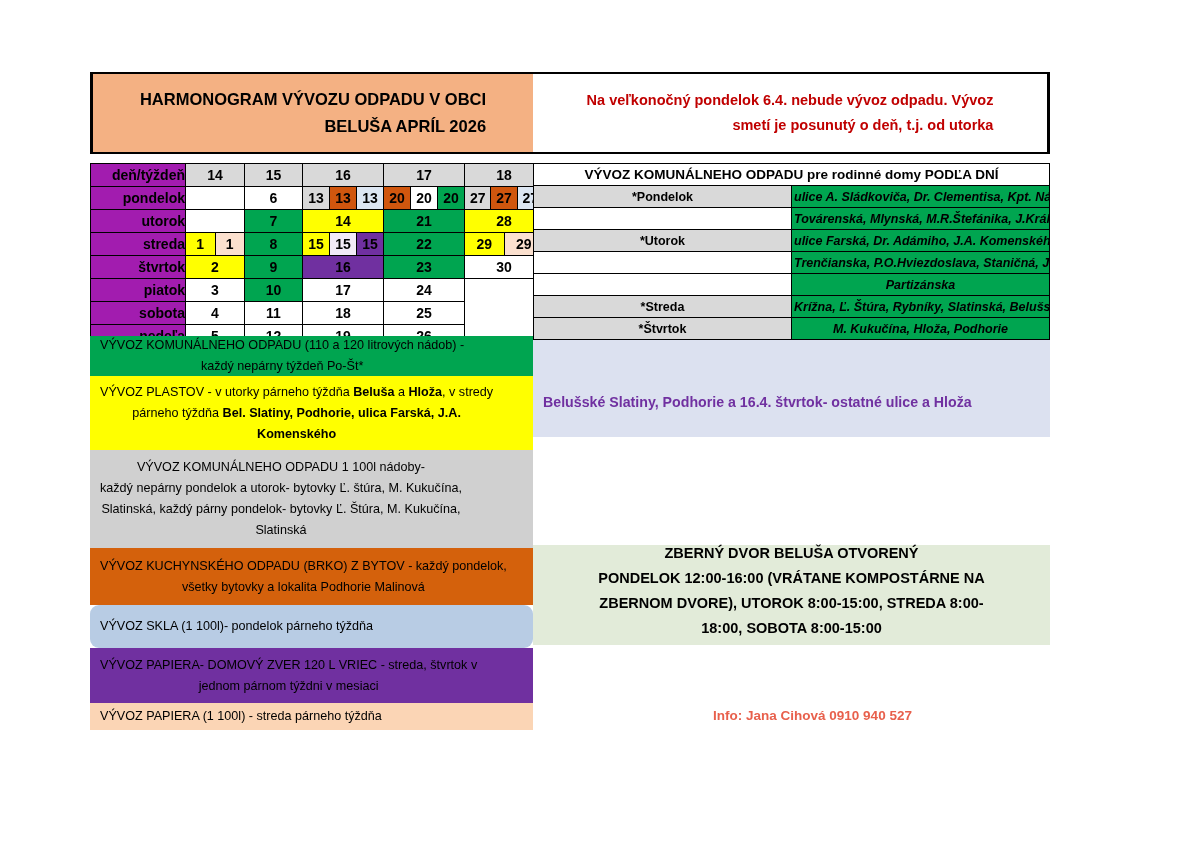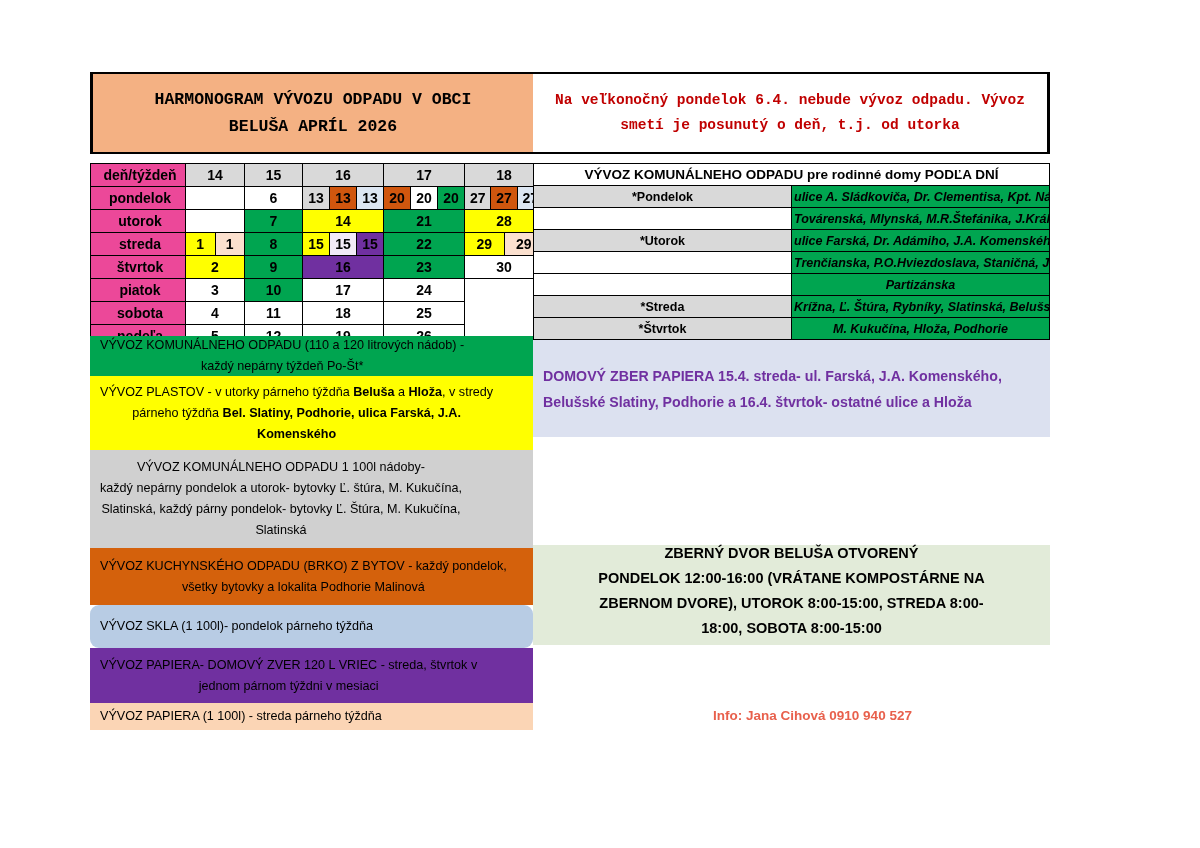--- a/index.html
+++ b/index.html
@@ -9,21 +9,21 @@
     background:#ffffff;
     font-family:"Liberation Sans", sans-serif;
     color:#000;
     -webkit-font-smoothing:antialiased;
     overflow:hidden;
   }
   #page{position:relative;width:1200px;height:848px;}
 
   
   .box{position:absolute;box-sizing:border-box;}
-  .ctr{display:flex;align-items:center;justify-content:center;text-align:center;font-family:Liberation Mono, monospace;}
+  .ctr{display:flex;align-items:center;justify-content:center;text-align:right;}
 
   
   #title-banner{
     left:90px;top:72px;width:443px;height:82px;
     background:#F4B183;
     border-left:3px solid #000;border-top:2px solid #000;border-bottom:2px solid #000;
     font-weight:bold;font-size:16.5px;line-height:27px;color:#000;
     padding:0 6px;
   }
   #notice-banner{
@@ -45,22 +45,22 @@
   #cal td{
     border:1.3px solid #000;
     height:22px;
     text-align:center;
     vertical-align:middle;
     padding:0;
     overflow:hidden;
     white-space:nowrap;
   }
   #cal td.dayname{
-    text-align:center;padding-left:4px;
-    background:#ec4899;
+    text-align:right;padding-left:4px;
+    background:#a21caf;
     width:90px;
     font-weight:bold;
   }
   #cal td.wkhead{background:#D9D9D9;font-weight:bold;}
   .split{display:flex;width:100%;height:100%;}
   .split > i{
     flex:1 1 0;font-style:normal;
     display:flex;align-items:center;justify-content:center;
     border-right:1.2px solid #000;
     height:100%;
@@ -343,21 +343,21 @@
   </div>
 
   <div class="box legend" id="lg-peach">
     <div>
       <span>VÝVOZ PAPIERA (1 100l) - streda párneho týždňa</span>
     </div>
   </div>
 
   <div class="box" id="pn-paper">
     <div>
-      <span>DOMOVÝ ZBER PAPIERA  15.4. streda- ul. Farská,  J.A. Komenského,</span><br>
+      <br>
       <span>Belušské Slatiny, Podhorie  a 16.4. štvrtok- ostatné ulice a Hloža</span>
     </div>
   </div>
 
   <div class="box" id="pn-yard">
     <div>
       <span>ZBERNÝ DVOR BELUŠA OTVORENÝ</span><br>
       <span>PONDELOK 12:00-16:00 (VRÁTANE KOMPOSTÁRNE NA</span><br>
       <span>ZBERNOM DVORE), UTOROK 8:00-15:00,   STREDA 8:00-</span><br>
       <span>18:00,  SOBOTA 8:00-15:00</span>

